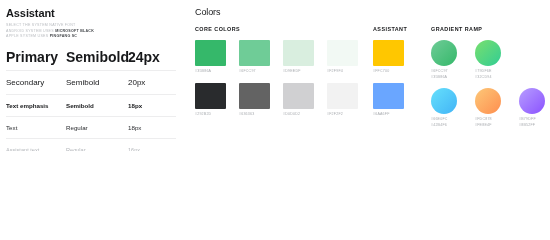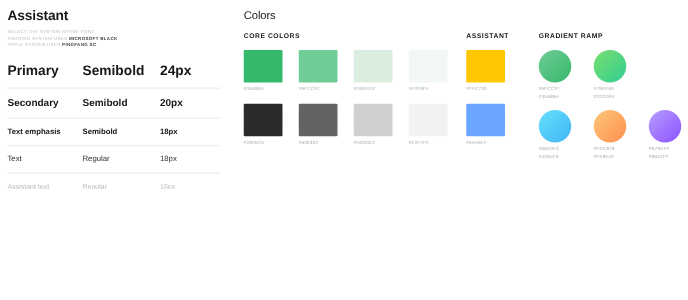--- a/index.html
+++ b/index.html
@@ -16,23 +16,23 @@
   .typo-panel{width:185px;padding:7px 8px 0 6px;box-sizing:border-box;flex:0 0 185px;}
   .typo-title{font-size:11px;font-weight:700;letter-spacing:-0.1px;color:#17181a;margin:0 0 4px 0;}
   .typo-sub{font-size:3.6px;letter-spacing:0.25px;color:#b9bcc0;line-height:5.6px;text-transform:uppercase;white-space:nowrap;}
   .typo-sub .strong{color:#45484c;font-weight:700;}
   .typo-table{margin-top:5px;width:170px;}
   .trow{display:flex;align-items:center;border-bottom:1px solid #ededee;height:22px;box-sizing:border-box;}
   .trow:last-child{border-bottom:none;}
   .c1{width:60px;flex:0 0 60px;}
   .c2{width:62px;flex:0 0 62px;}
   .c3{width:40px;flex:0 0 40px;}
-  .r-primary .c1,.r-primary .c2,.r-primary .c3{font-size:11px;font-weight:700;color:#17181a;}
+  .r-primary .c1,.r-primary .c2,.r-primary .c3{font-size:14px;font-weight:700;color:#17181a;}
   .r-primary{height:26px;}
-  .r-secondary .c1,.r-secondary .c2,.r-secondary .c3{font-size:8px;font-weight:700;color:#17181a;}
+  .r-secondary .c1,.r-secondary .c2,.r-secondary .c3{font-size:8px;font-weight:400;color:#17181a;}
   .r-secondary{height:24px;}
   .r-emph .c1,.r-emph .c2,.r-emph .c3{font-size:6.2px;font-weight:700;color:#17181a;}
   .r-text .c1,.r-text .c2,.r-text .c3{font-size:6.2px;font-weight:400;color:#2b2d30;}
   .r-assist .c1,.r-assist .c2,.r-assist .c3{font-size:5.6px;font-weight:400;color:#b4b7bb;}
 
   
   .colors-panel{flex:1 1 auto;padding:7px 0 0 10px;box-sizing:border-box;position:relative;}
   .colors-title{font-size:9px;font-weight:400;color:#17181a;margin:0 0 9px 0;letter-spacing:-0.1px;}
   .sec-head{font-size:5.4px;font-weight:700;letter-spacing:0.45px;color:#17181a;text-transform:uppercase;}
 

